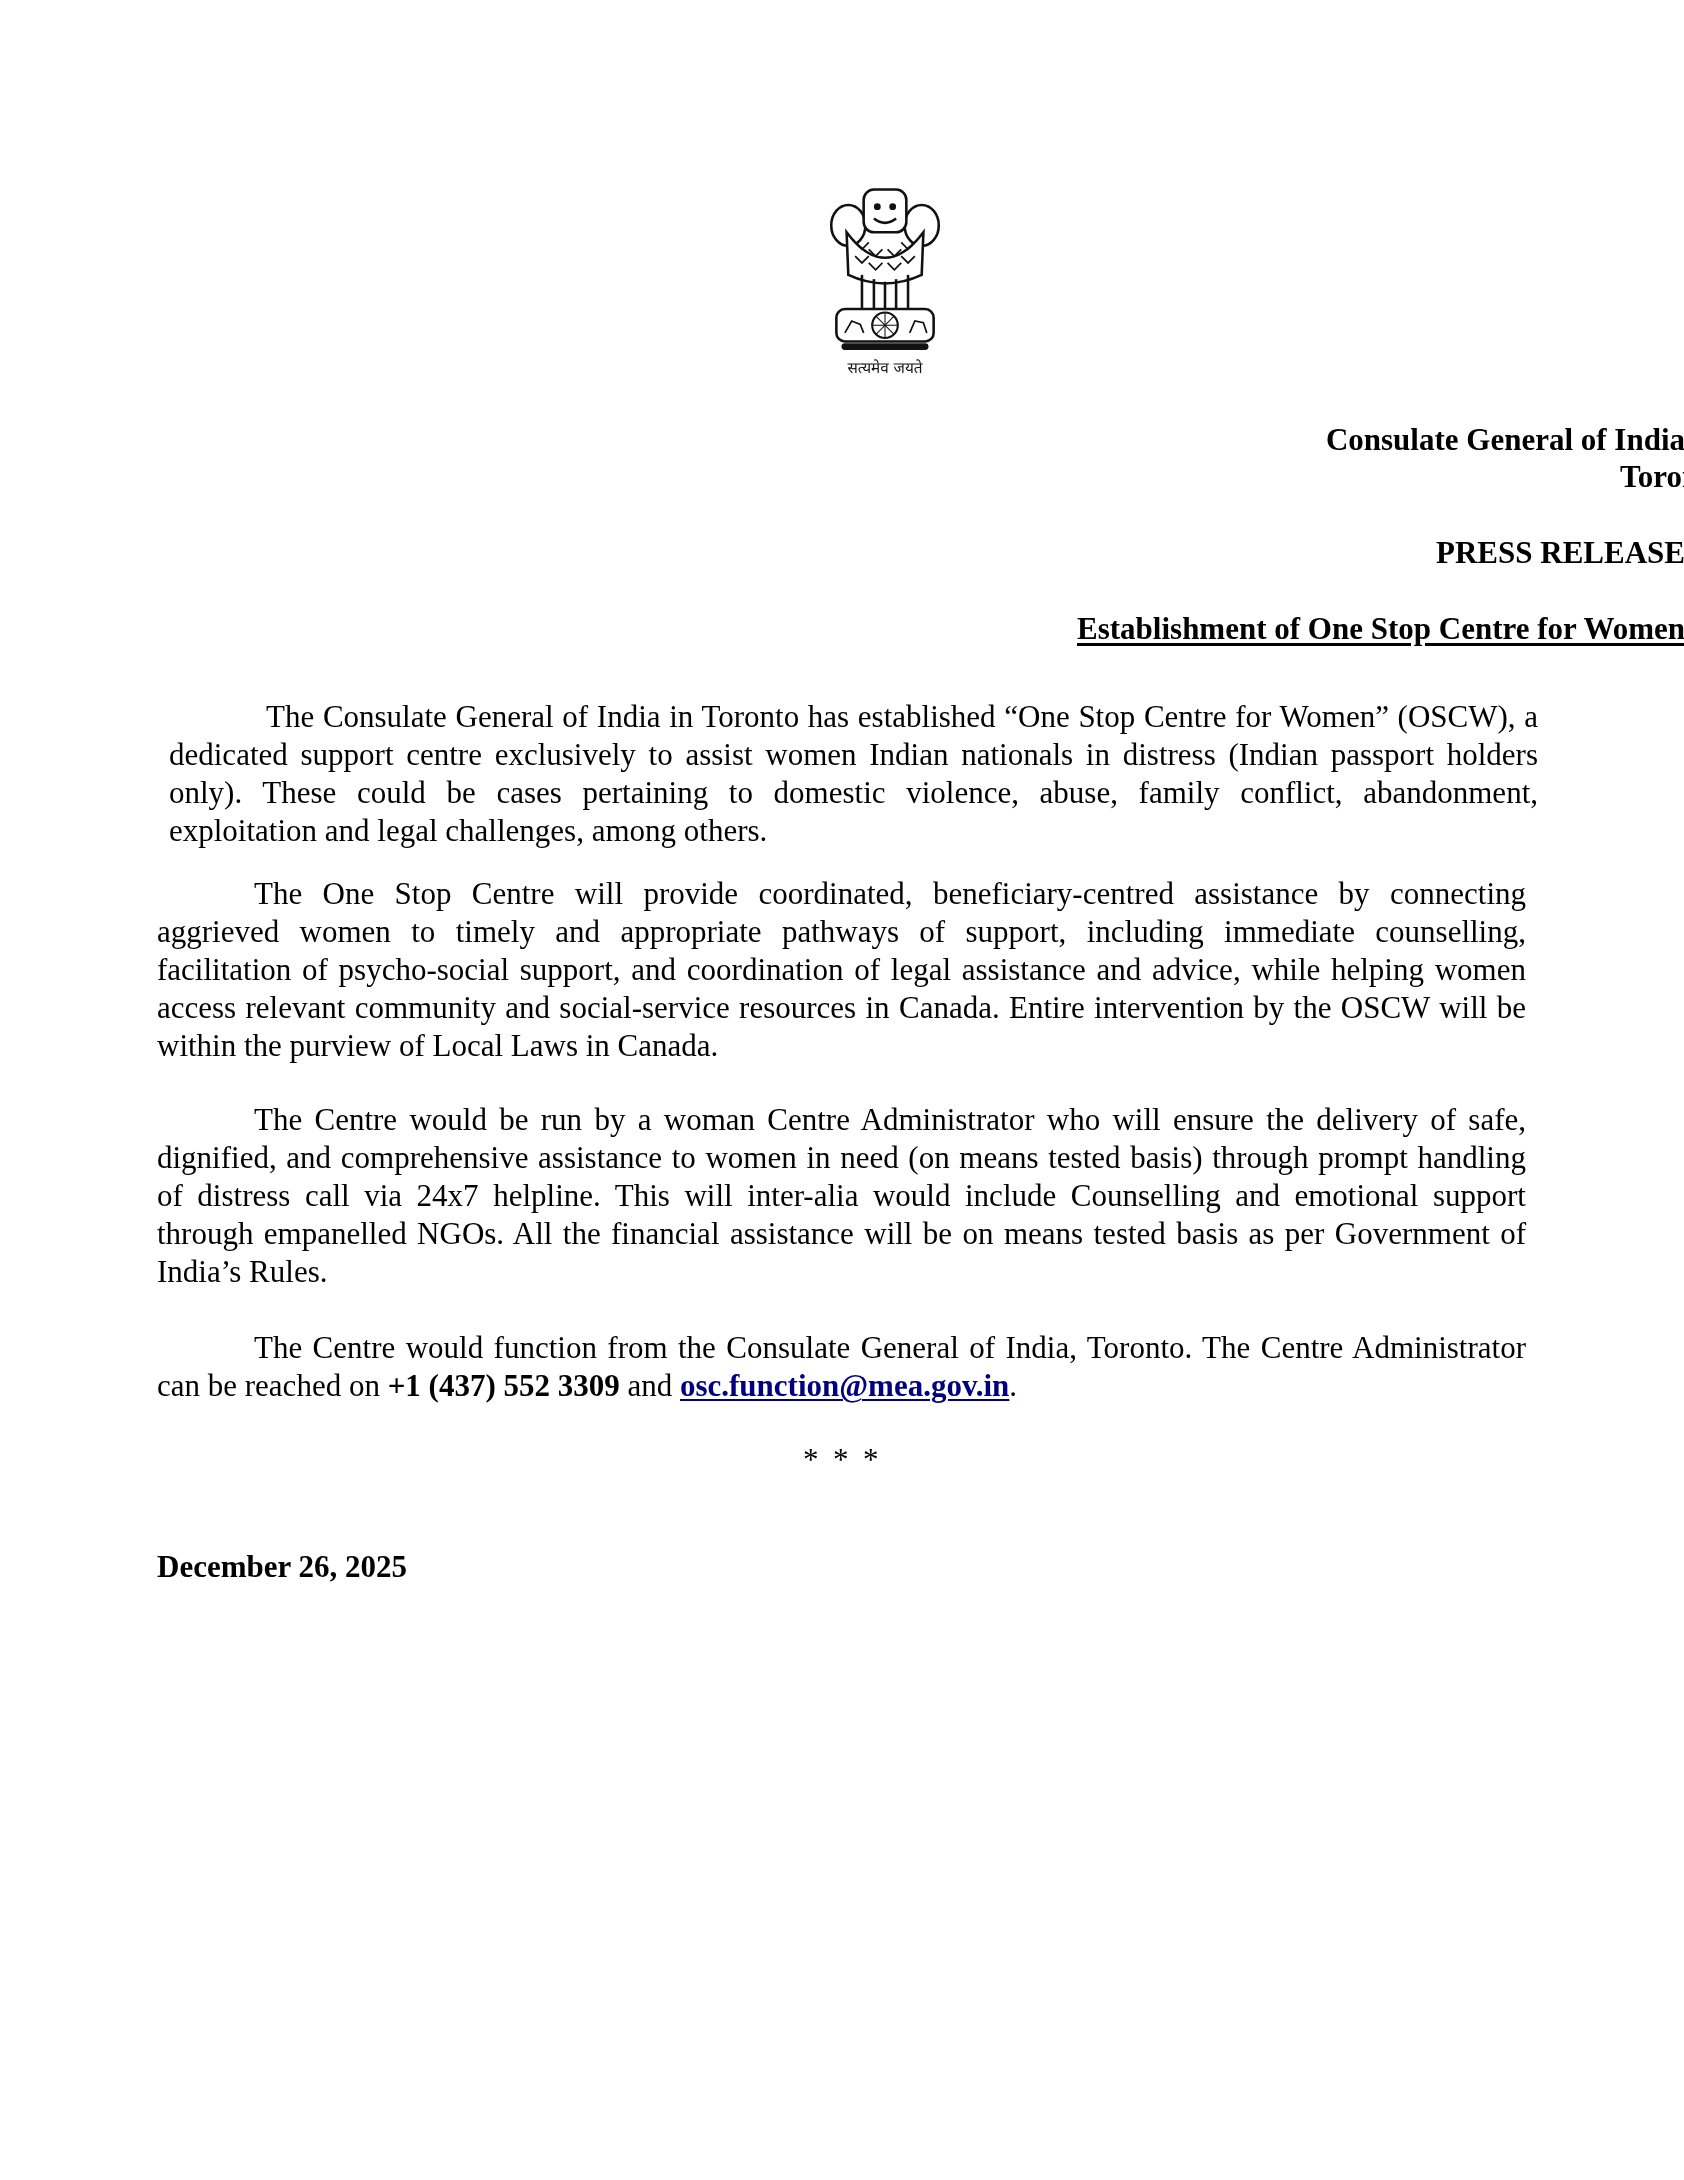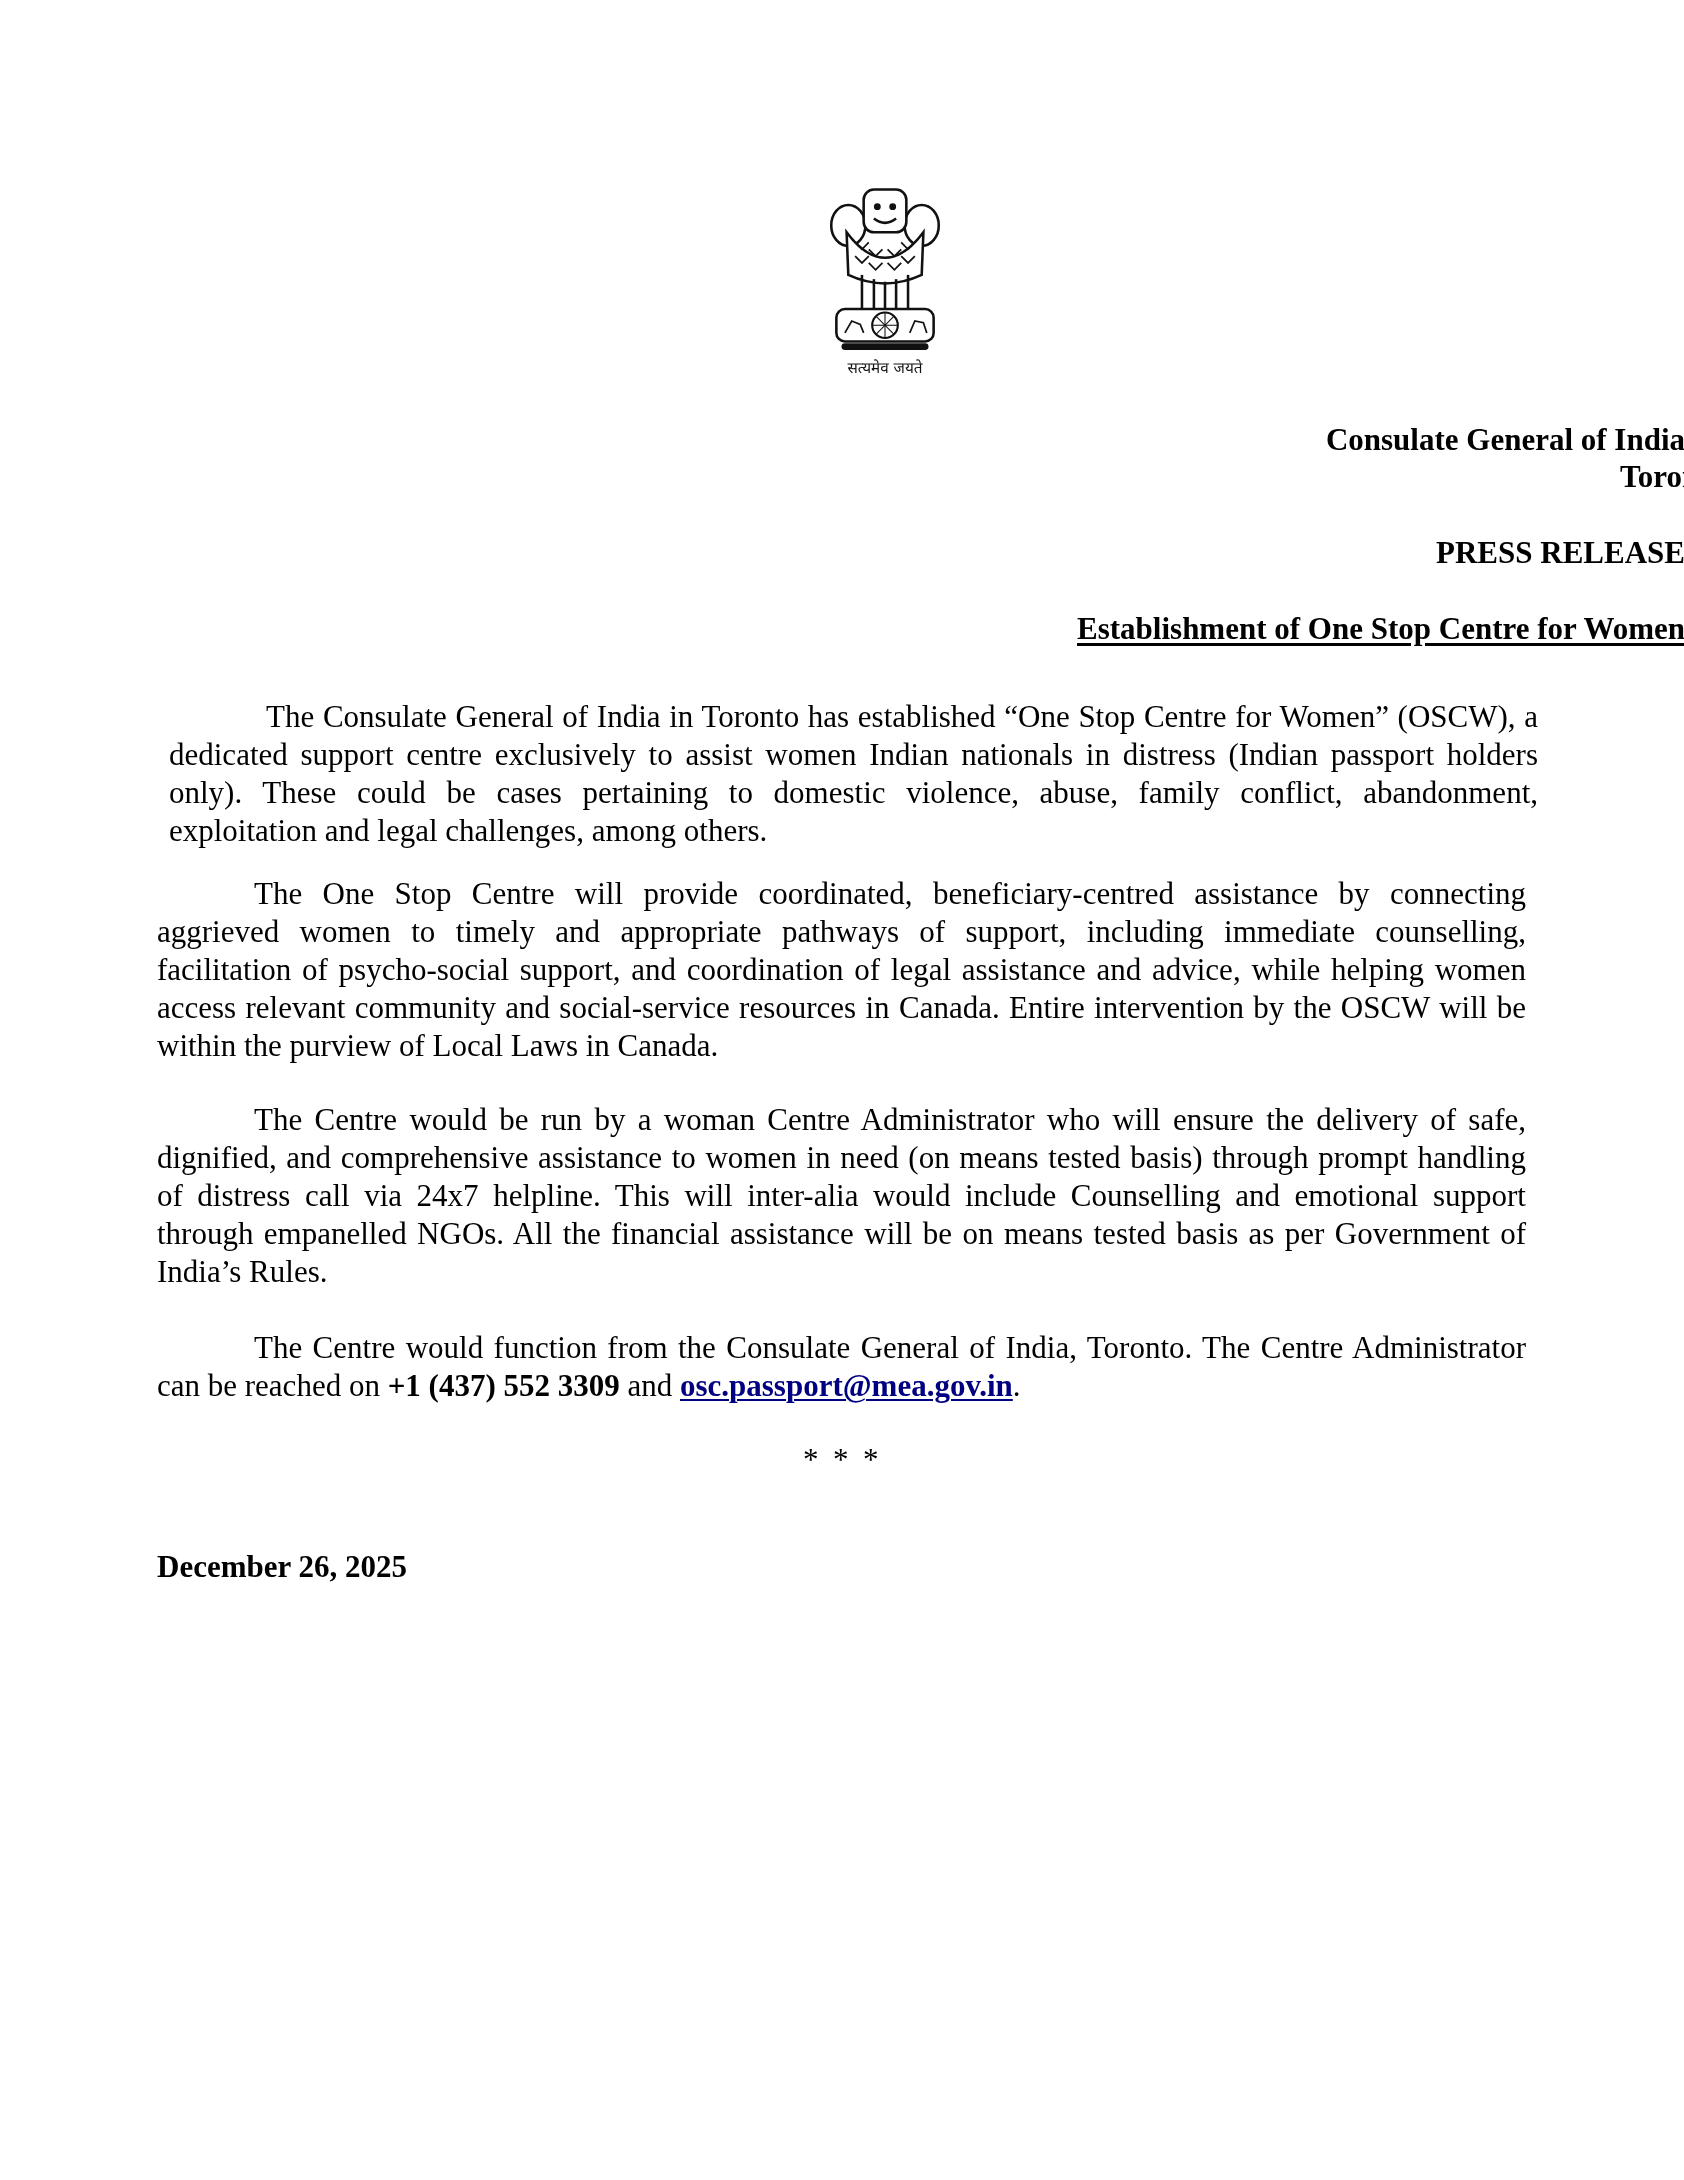--- a/index.html
+++ b/index.html
@@ -171,19 +171,19 @@
   <div class="center-line org-name">Consulate General of India</div>
   <div class="center-line org-city">Toronto</div>
   <div class="center-line press-release">PRESS RELEASE</div>
   <div class="center-line title">
     <span>Establishment of One Stop Centre for Women</span>
   </div>
 
   <p class="body-text p1" style="margin:12px">The Consulate General of India in Toronto has established “One Stop Centre for Women” (OSCW), a dedicated support centre exclusively to assist  women Indian nationals in distress (Indian passport holders only). These could be cases pertaining to domestic violence, abuse, family conflict, abandonment, exploitation and legal challenges, among others.</p>
   <p class="body-text p2" style="margin:0">The One Stop Centre will provide coordinated, beneficiary-centred assistance by connecting aggrieved women to timely and appropriate pathways of support, including immediate counselling, facilitation of psycho-social support, and coordination of legal assistance and advice, while helping women access relevant community and social-service resources in Canada. Entire intervention by the OSCW will be within the purview of Local Laws in Canada.</p>
   <p class="body-text p3" style="margin:0">The Centre would be run by a woman Centre Administrator who will ensure the delivery of safe, dignified, and comprehensive assistance to women in need (on means tested basis) through prompt handling of distress call via 24x7 helpline. This will inter-alia would include Counselling and emotional support through empanelled NGOs. All the financial assistance will be on means tested basis as per Government of India’s Rules.</p>
-  <p class="body-text p4" style="margin:0"><span>The Centre would function from the Consulate General of India, Toronto. The Centre Administrator can be reached on </span><span class="bold">+1 (437) 552 3309</span><span> and </span><a class="email-link">osc.passport@mea.gov.in</a><span>.</span></p>
+  <p class="body-text p4" style="margin:0"><span>The Centre would function from the Consulate General of India, Toronto. The Centre Administrator can be reached on </span><span class="bold">+1 (437) 552 3309</span><span> and </span><a class="email-link">osc.function@mea.gov.in</a><span>.</span></p>
 
   <div class="separator">* * *</div>
   <div class="date">December 26, 2025</div>
 
 </div>
 
 
 </body></html>

